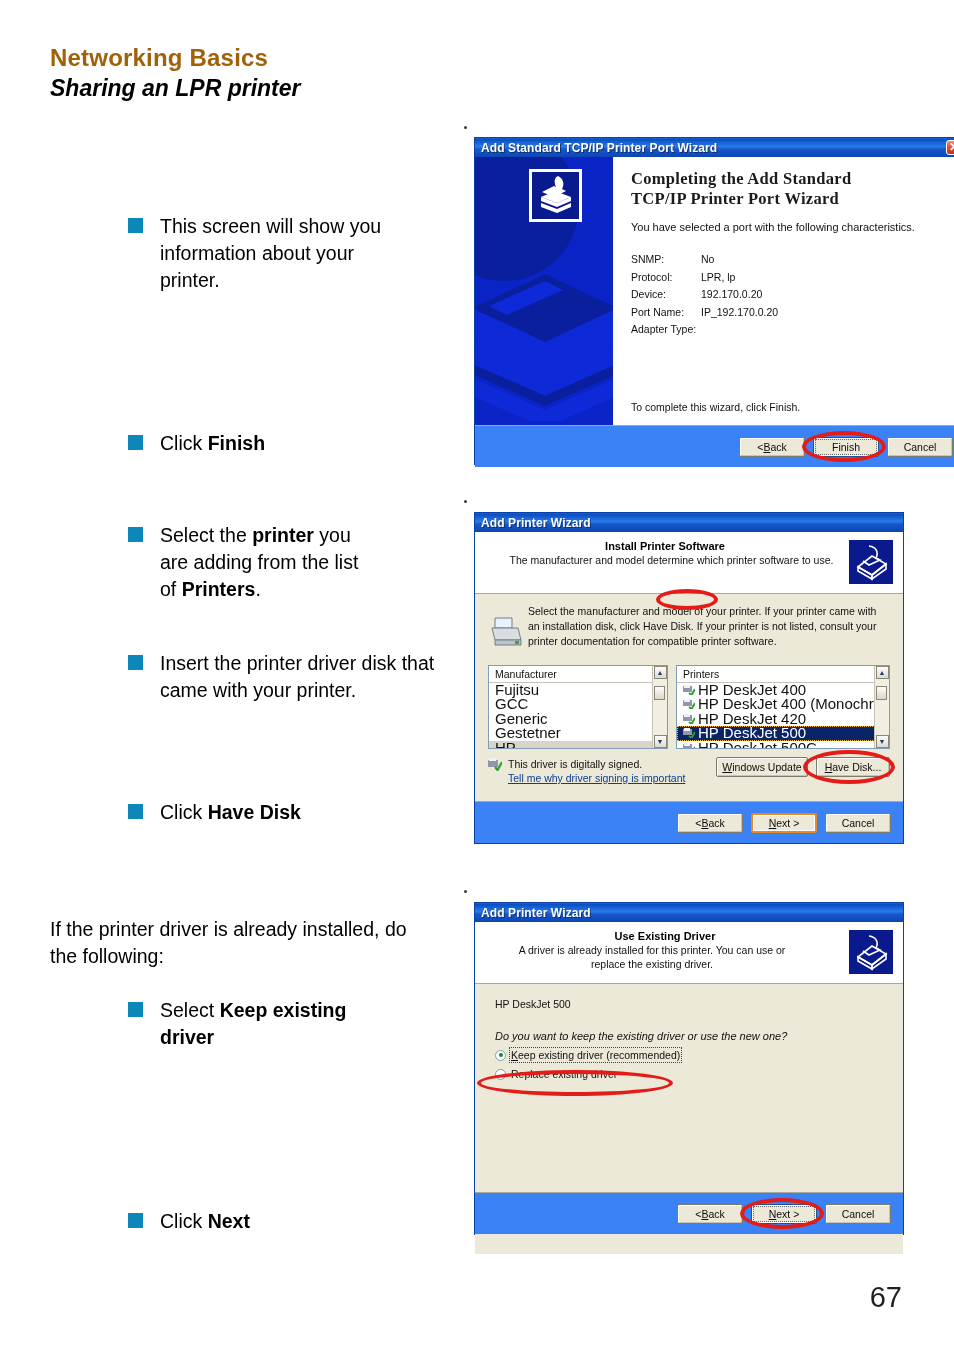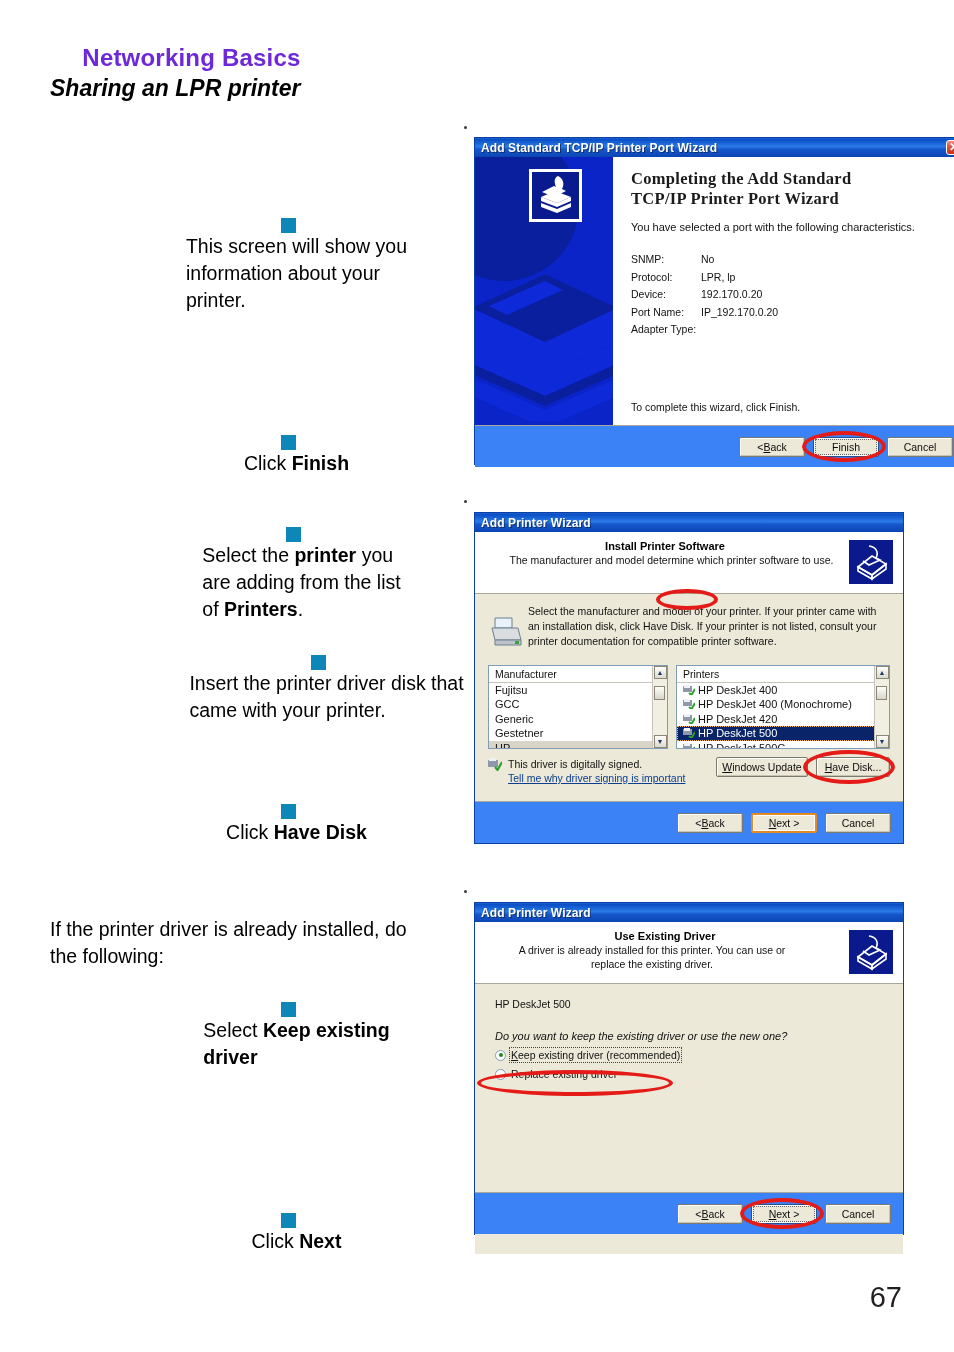--- a/index.html
+++ b/index.html
@@ -7,38 +7,37 @@
     width:954px; height:1352px;
     background:#ffffff;
     font-family:"Liberation Sans", sans-serif;
     position:relative;
     overflow:hidden;
   }
 
   
   .page-header { position:absolute; left:50px; top:44px; }
   .hdr-title {
-    color:#6d28d9;
+    color:#a16207;
     font-size:24px;
     font-weight:bold;
     letter-spacing:0.2px;
     line-height:1.15;
-    text-align:right;
   }
   .hdr-sub {
     color:#000;
     font-size:23px;
     font-weight:bold;
     font-style:italic;
     line-height:1.2;
     margin-top:3px;
   }
 
   
-  .bullet-row { position:absolute; display:flex; align-items:center;flex-direction:column; }
+  .bullet-row { position:absolute; display:flex; align-items:flex-start; }
   .bullet {
     width:15px; height:15px;
     background:#0d87b8;
     flex:0 0 auto;
     margin-top:5px;
   }
   .bullet-text {
     margin-left:17px;
     font-size:19.5px;
     line-height:1.38;
@@ -222,21 +221,21 @@
     overflow:hidden;
   }
   .lb-mfr { width:180px; flex:0 0 auto; }
   .lb-prn { flex:1 1 auto; }
   .lb-head {
     font-size:10.5px; color:#111;
     border-bottom:1px solid #c7c3b8;
     padding:2px 4px 2px 6px;
     background:#ffffff;
   }
-  .lb-items { font-size:11px; color:#111; }
+  .lb-items { font-size:15px; color:#111; }
   .lb-item { padding:0 6px; line-height:14.5px; white-space:nowrap; display:flex; align-items:center; }
   .lb-item.sel { background:#0a246a; color:#ffffff; outline:1px dotted #f9ba4a; outline-offset:-1px; }
   .lb-item .pico { width:12px; height:10px; margin-right:3px; flex:0 0 auto; }
   .lb-scroll {
     position:absolute; right:0; top:0; width:14px; height:100%;
     background:#f1efe2; border-left:1px solid #c7c3b8;
     display:flex; flex-direction:column; justify-content:space-between; align-items:center;
   }
   .lb-arrow {
     width:13px; height:13px;

